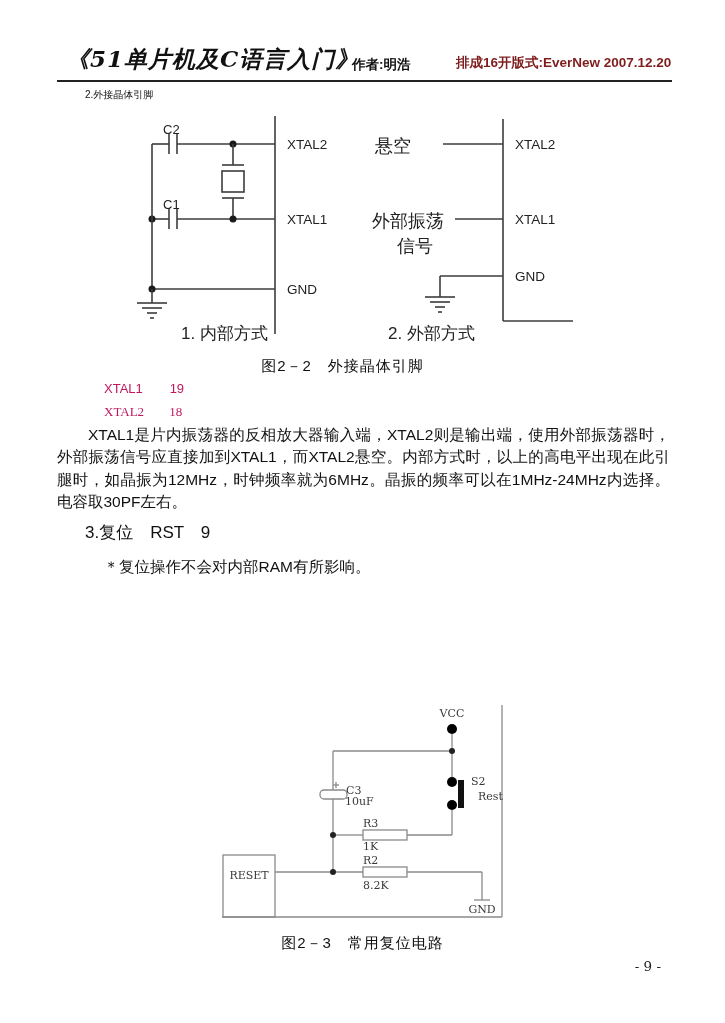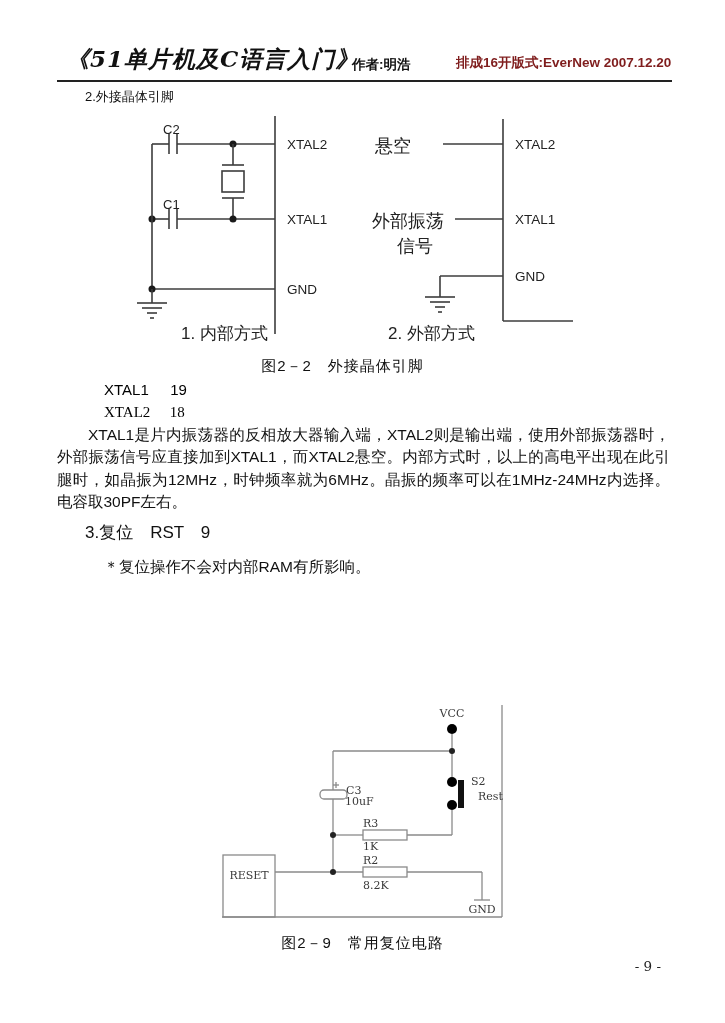--- a/index.html
+++ b/index.html
@@ -17,32 +17,32 @@
   .header-author{
     position:absolute; left:332px; top:56px; font-size:13.5px; font-weight:600; color:#111;margin-left:20px;
   }
   .header-edition{
     position:absolute; left:456px; top:54px; font-size:13.5px; font-weight:600; color:#7f1d1d;
   }
   .header-rule{
     position:absolute; left:57px; top:80px; width:615px; height:2px; background:#222;
   }
   .sec2-heading{
-    position:absolute; left:85px; top:88px; font-size:13px; color:#111;
+    position:absolute; left:85px; top:88px; font-size:10px; color:#111;
   }
   
   .fig22{ position:absolute; left:95px; top:106px; }
   .fig23{ position:absolute; left:200px; top:703px; }
   .fig-caption{
     position:absolute; width:725px; left:0; text-align:center;
     font-size:15px; color:#111; letter-spacing:1px;
   }
   .cap22{ top:357px; left:-20px; }
   .cap23{ top:934px; }
-  .pin-row{ position:absolute; left:104px; font-size:15px; color:#000000; }
+  .pin-row{ position:absolute; left:104px; font-size:13px; color:#be185d; }
   .pin-row .pin-name{ display:inline-block; width:62px; }
   .pin1{ top:381px; } .pin2{ top:404px;font-family:Liberation Serif, serif; }
   
   .bodytext{
     position:absolute; left:57px; top:424px; width:613px;
     font-size:15.5px; line-height:22.3px; text-align:justify; color:#111;
   }
   .bodytext p{ margin:0; }
   .indent2{ text-indent:2em; }
   .indent3{ text-indent:3em; }
@@ -199,17 +199,17 @@
     <text x="163" y="124">R3</text>
     <text x="163" y="147">1K</text>
     <text x="271" y="82">S2</text>
     <text x="278" y="97">Rest</text>
     <text x="49" y="176" text-anchor="middle">RESET</text>
     <text x="163" y="161">R2</text>
     <text x="163" y="186">8.2K</text>
     <text x="282" y="210" text-anchor="middle">GND</text>
   </svg>
 
-  <div class="fig-caption cap23">图2－9　常用复位电路</div>
+  <div class="fig-caption cap23">图2－3　常用复位电路</div>
 
   <div class="page-number">- 9 -</div>
 
 </div>
 
 </body></html>

